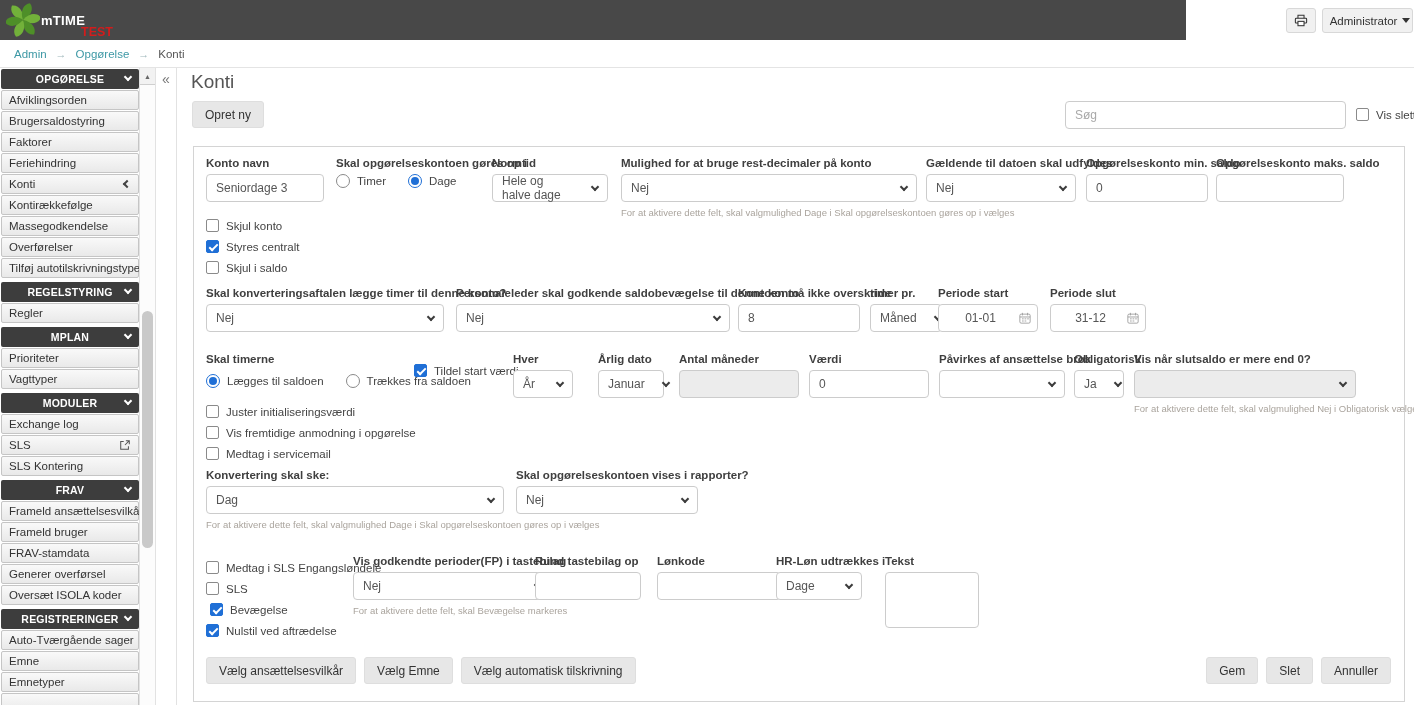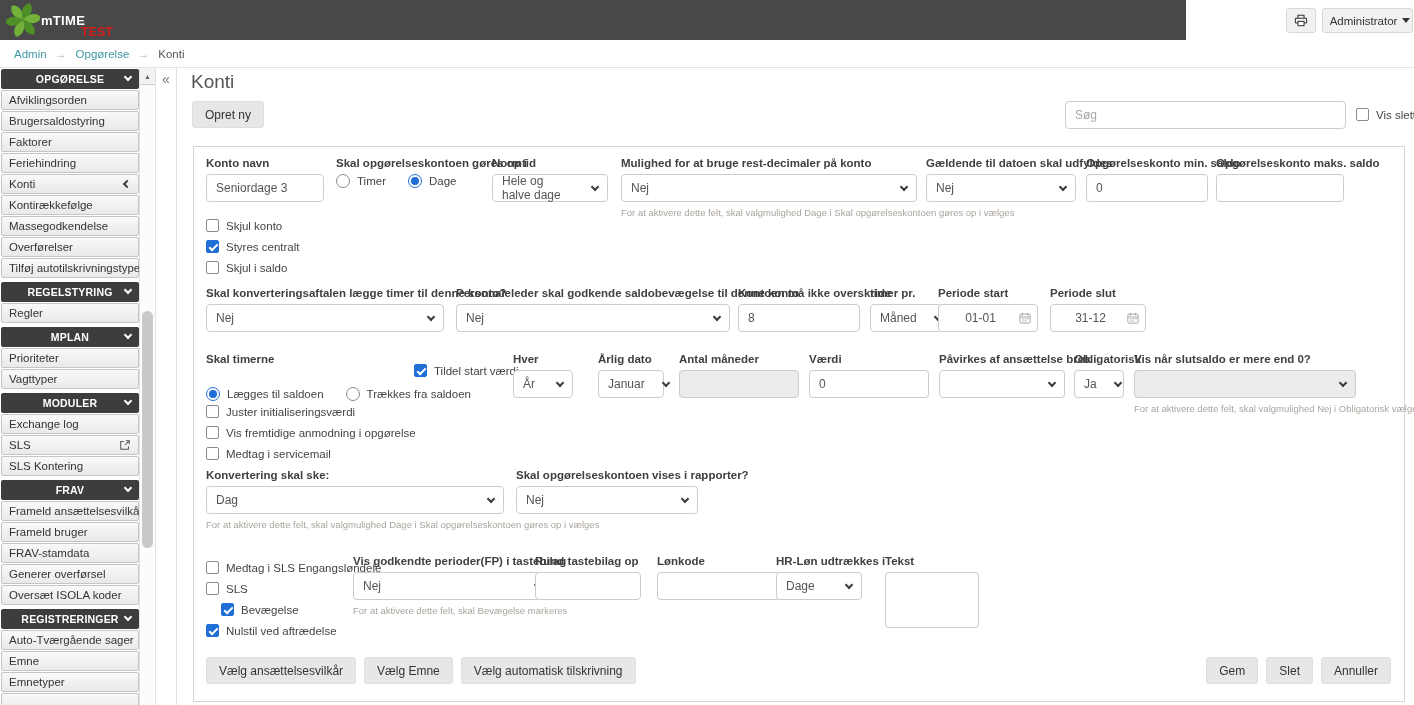--- a/index.html
+++ b/index.html
@@ -357,21 +357,21 @@
       <svg class="cal-icon" width="12" height="12" viewBox="0 0 14 14">
         <rect x="1" y="2.5" width="12" height="10.5" rx="1.5" fill="none" stroke="#999"></rect>
         <path d="M1 5.8h12M4 1v3M10 1v3" stroke="#999" fill="none"></path>
         <path d="M3.5 8h2M6.5 8h2M9.5 8h2M3.5 10.5h2M6.5 10.5h2" stroke="#999"></path>
       </svg>
     </div>
   </div>
 
   <div class="fg" style="left:12px;top:206px">
     <span class="lbl">Skal timerne</span>
-    <div class="radio-row" style="margin-top:22px">
+    <div class="radio-row" style="margin-top:9px">
       <label class="rd">
         <span class="dot on"></span>
         <span>Lægges til saldoen</span>
       </label>
       <label class="rd">
         <span class="dot"></span>
         <span>Trækkes fra saldoen</span>
       </label>
     </div>
   </div>
@@ -454,21 +454,21 @@
   </div>
 
   <label class="cb abs" style="left:12px;top:414px">
     <span class="box"></span>
     <span>Medtag i SLS Engangsløndele</span>
   </label>
   <label class="cb abs" style="left:12px;top:435px">
     <span class="box"></span>
     <span>SLS</span>
   </label>
-  <label class="cb abs" style="left:27px;top:456px">
+  <label class="cb abs" style="left:16px;top:456px">
     <span class="box on"></span>
     <span>Bevægelse</span>
   </label>
   <label class="cb abs" style="left:12px;top:477px">
     <span class="box on"></span>
     <span>Nulstil ved aftrædelse</span>
   </label>
 
   <div class="fg" style="left:159px;top:408px">
     <span class="lbl">Vis godkendte perioder(FP) i tastebilag</span>

